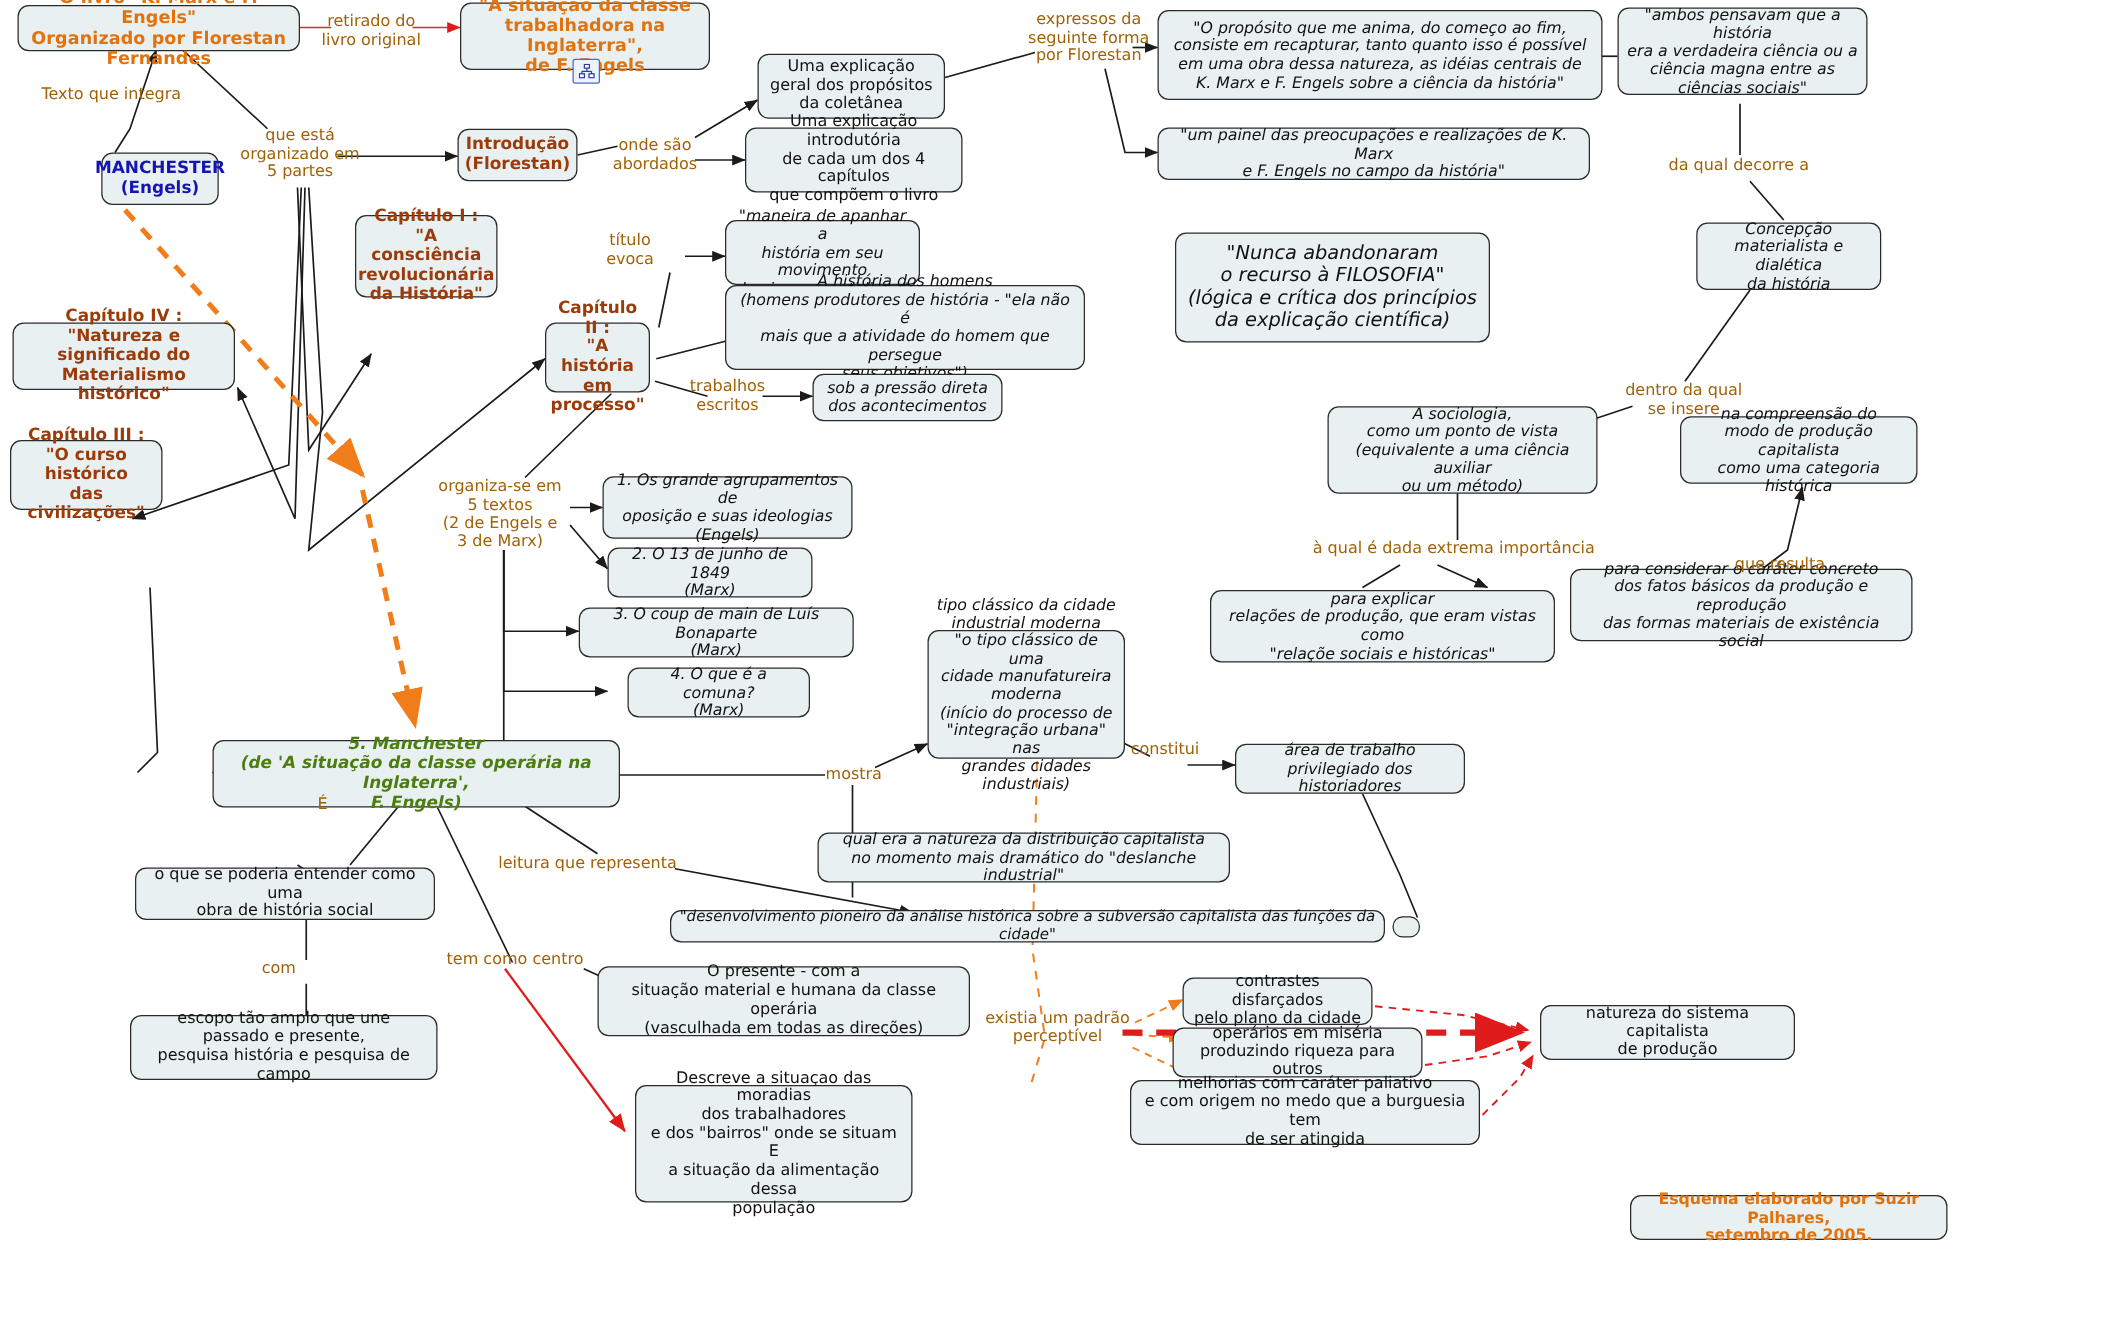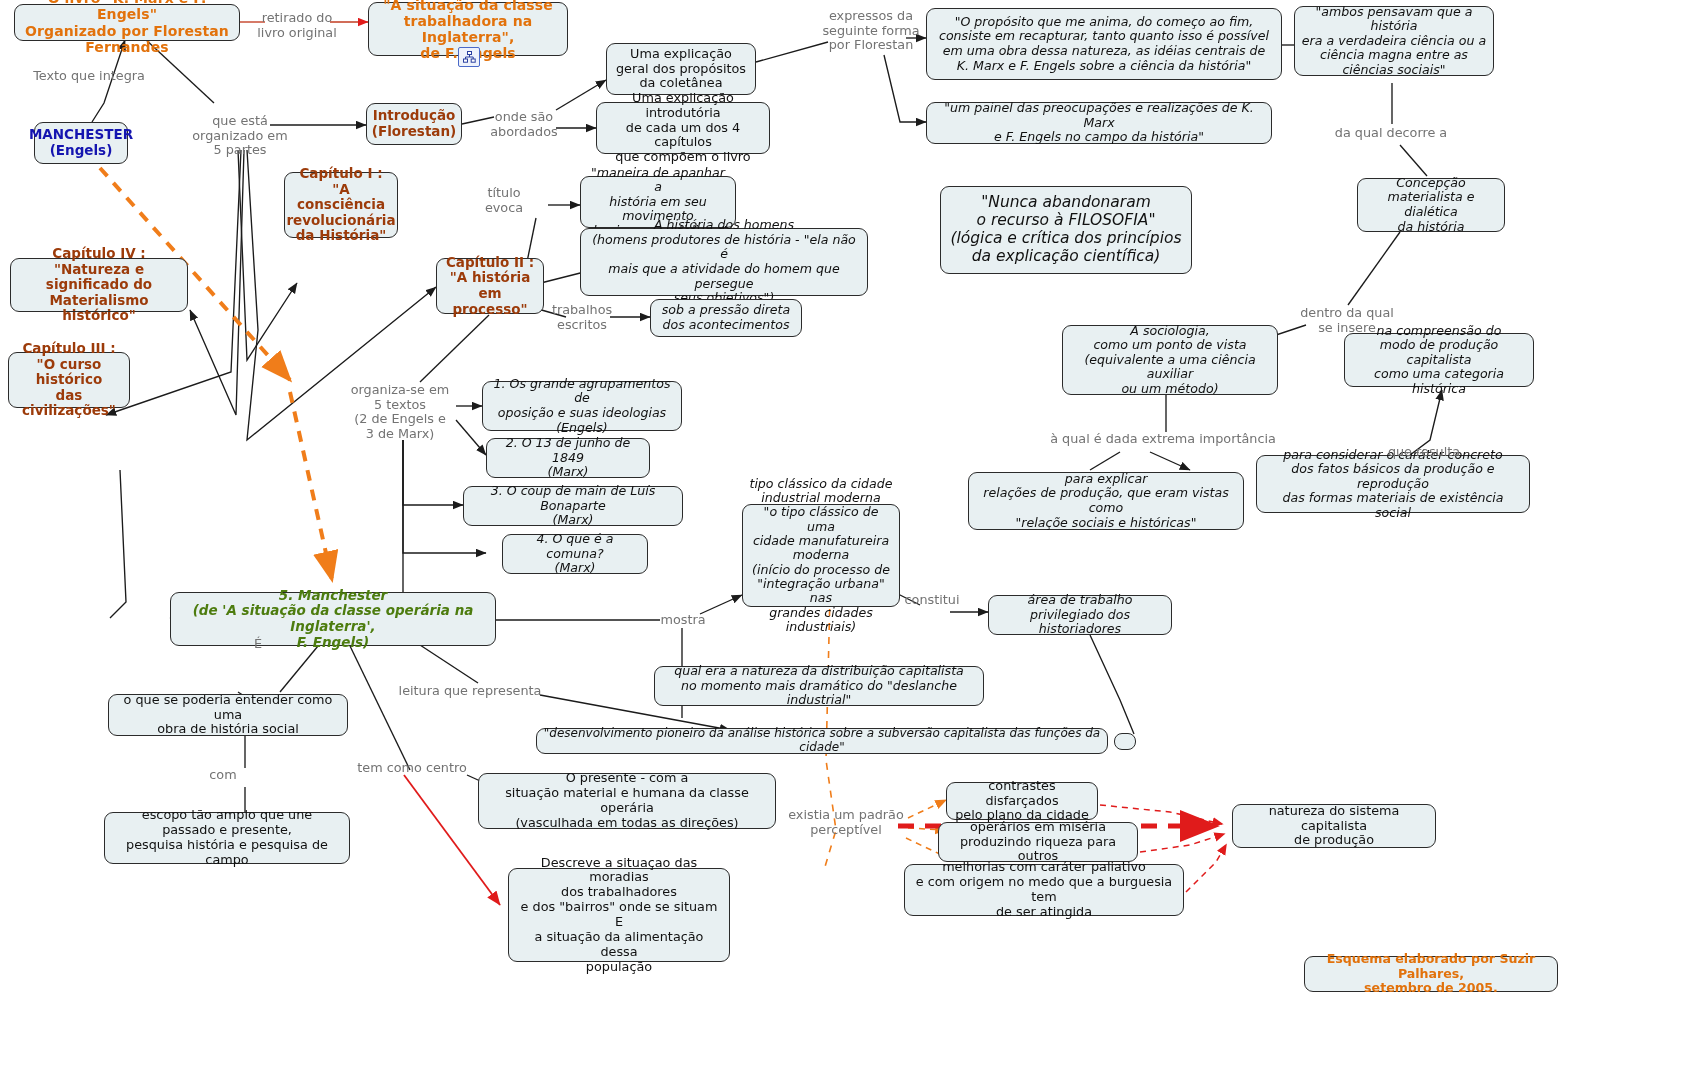--- a/index.html
+++ b/index.html
@@ -28,33 +28,33 @@
   .n-title{
     color:#e2720c;font-weight:bold;font-size:14px;letter-spacing:.1px;
   }
   .n-chapter{
     color:#9c3b0a;font-weight:bold;font-size:13.5px;
   }
   .n-blue{
     color:#4d7c0f;font-weight:bold;font-style:italic;font-size:13.5px;
   }
   .n-blue-plain{
-    color:#1515b0;font-weight:bold;font-size:13.5px;font-style:normal;
+    color:#1515b0;font-weight:bold;font-size:13.5px;font-style:normal;margin-left:47px;
   }
   .n-italic{font-style:italic;font-size:12.6px;}
   .n-plain{font-style:normal;font-size:12.8px;}
   .n-big-italic{font-style:italic;font-size:15.5px;}
   .n-credit{
     color:#e2720c;font-weight:bold;font-size:12.6px;background:#e8f0f2;
   }
 
   .lbl{
     position:absolute;
     font-size:12.8px;
-    color:#737373;
+    color:#a16207;
     text-align:center;
     line-height:1.14;
     white-space:pre-line;
     background:transparent;
   }
   .lbl-c{transform:translateX(-50%);}
 
   .minibtn{
     position:absolute;width:20px;height:18px;
     border:1px solid #4a69c8;background:#eef2fb;border-radius:2px;
@@ -252,21 +252,21 @@
 "relaçõe sociais e históricas"</div>
 
   <div class="node n-italic" style="left:1256px;top:455px;width:274px;height:58px;">para considerar o caráter concreto
 dos fatos básicos da produção e reprodução
 das formas materiais de existência social</div>
 
   <div class="node n-chapter" style="left:284px;top:172px;width:114px;height:66px;">Capítulo I :
 "A consciência
 revolucionária
 da História"</div>
-  <div class="node n-chapter" style="left:436px;top:258px;width:108px;height:56px;">Capítulo II :
+  <div class="node n-chapter" style="left:436px;top:258px;width:84px;height:56px;">Capítulo II :
 "A história
 em processo"</div>
   <div class="node n-chapter" style="left:8px;top:352px;width:122px;height:56px;">Capítulo III :
 "O curso histórico
 das civilizações"</div>
   <div class="node n-chapter" style="left:10px;top:258px;width:178px;height:54px;">Capítulo IV :
 "Natureza e significado do
 Materialismo histórico"</div>
 
   <div class="node n-italic" style="left:580px;top:176px;width:156px;height:52px;">"maneira de apanhar a
@@ -339,21 +339,21 @@
 
   <div class="node n-plain" style="left:1232px;top:804px;width:204px;height:44px;">natureza do sistema capitalista
 de  produção</div>
 
   <div class="node n-credit" style="left:1304px;top:956px;width:254px;height:36px;">Esquema elaborado por Suzir Palhares,
 setembro de 2005.</div>
 
   <div class="lbl lbl-c" style="left:297px;top:11px;width:120px;">retirado do
 livro original</div>
   <div class="lbl lbl-c" style="left:89px;top:69px;width:160px;">Texto que integra</div>
-  <div class="lbl lbl-c" style="left:240px;top:102px;width:120px;margin-top:12px;">que está
+  <div class="lbl lbl-c" style="left:240px;top:102px;width:120px;">que está
 organizado em
 5 partes</div>
   <div class="lbl lbl-c" style="left:524px;top:110px;width:90px;">onde são
 abordados</div>
   <div class="lbl lbl-c" style="left:871px;top:9px;width:120px;">expressos da
 seguinte forma
 por Florestan</div>
   <div class="lbl lbl-c" style="left:1391px;top:126px;width:140px;">da qual decorre a</div>
   <div class="lbl lbl-c" style="left:1347px;top:306px;width:120px;">dentro da qual
 se insere</div>

